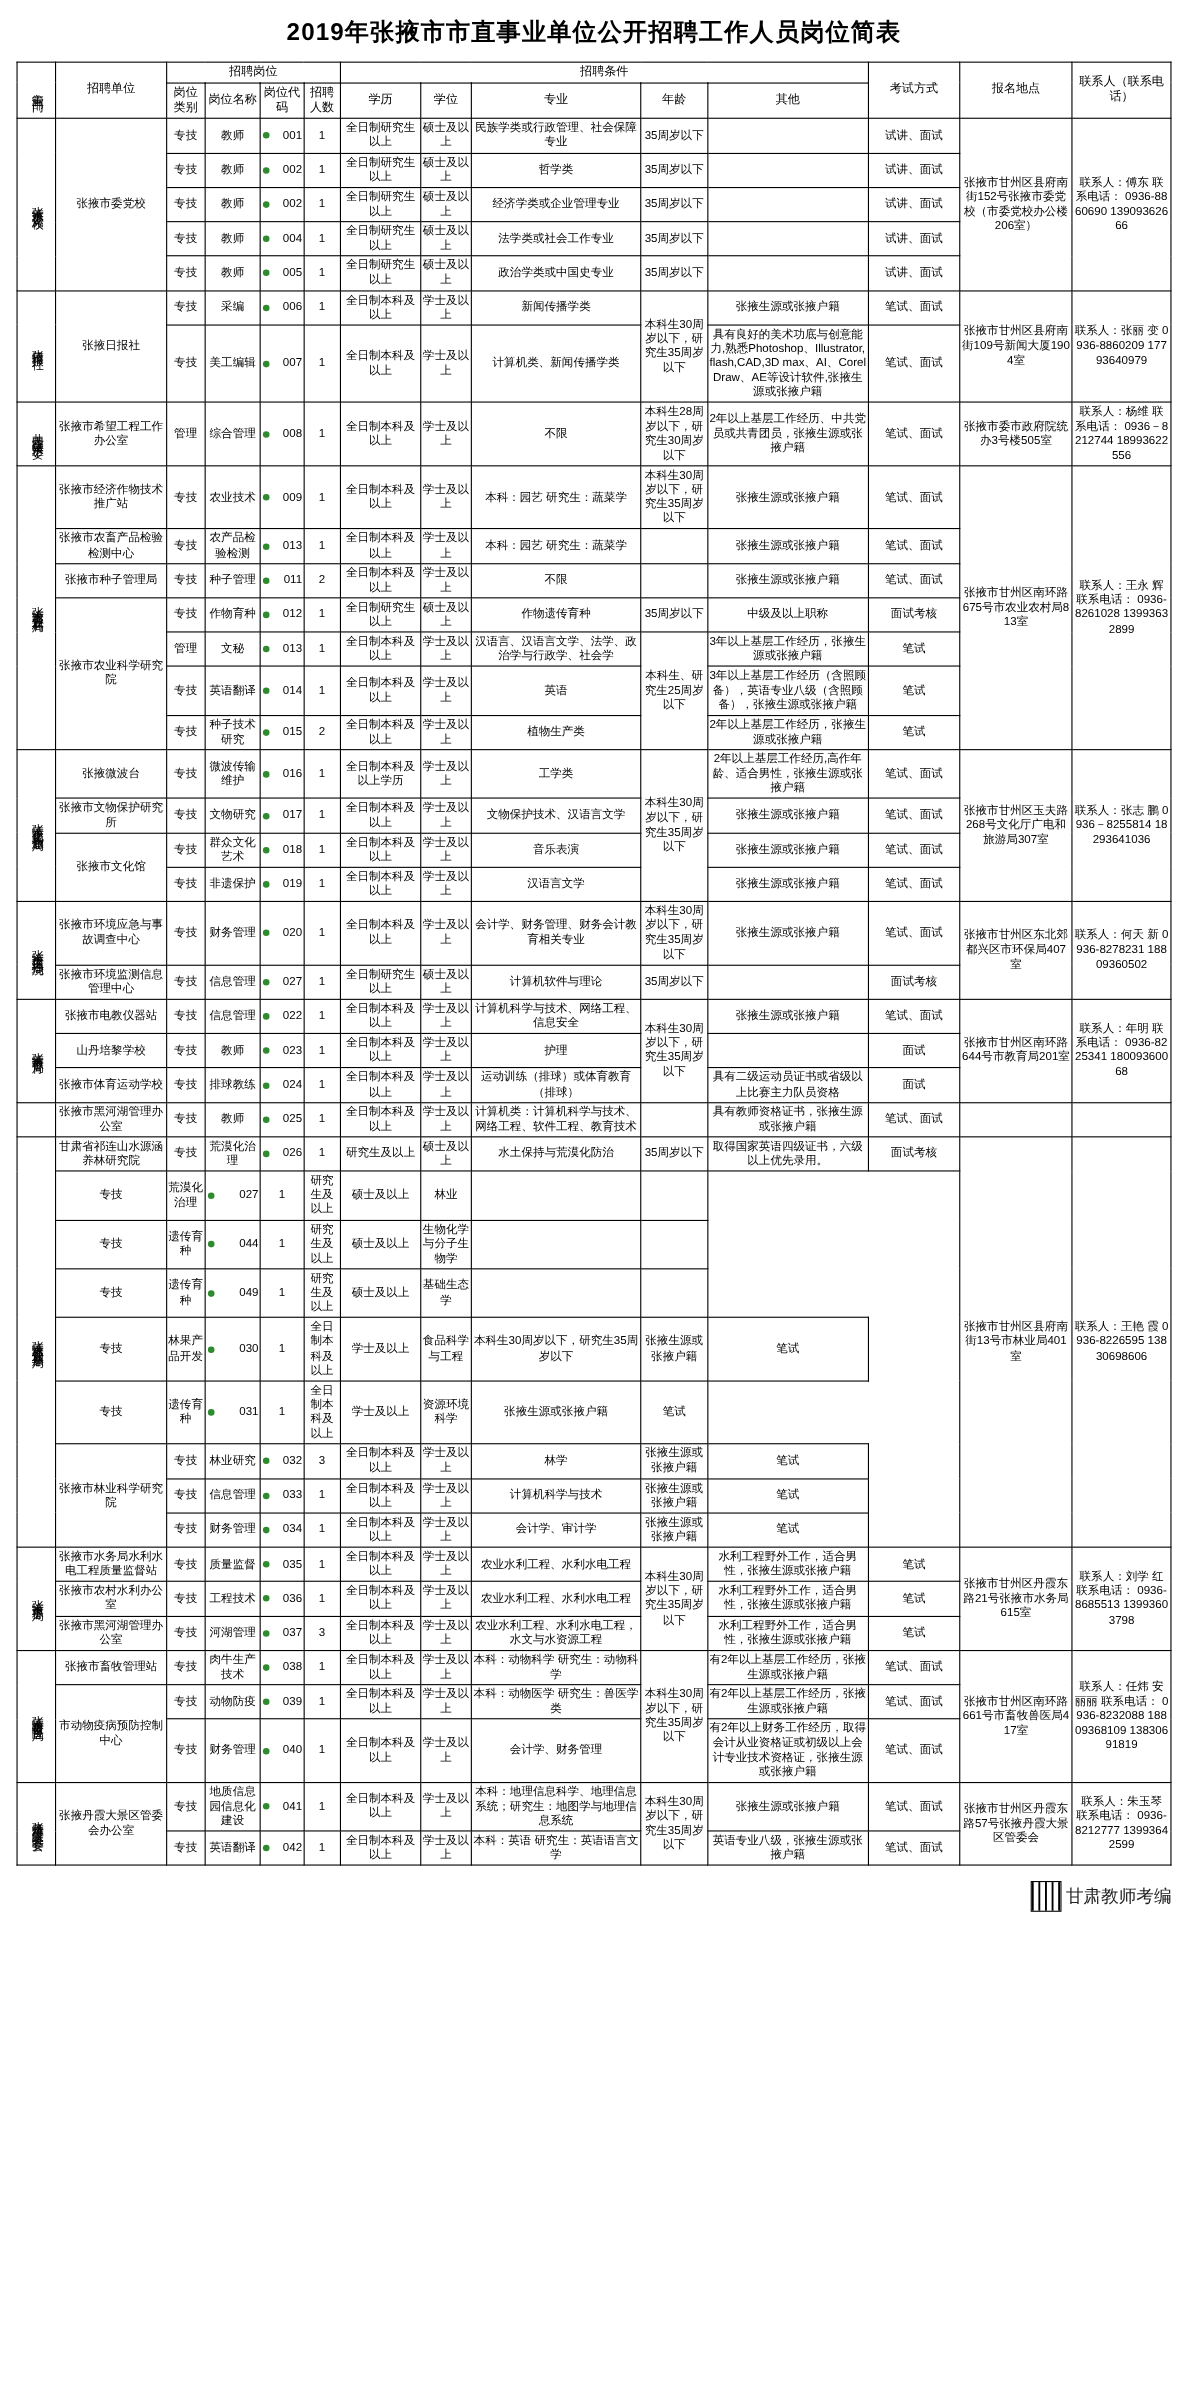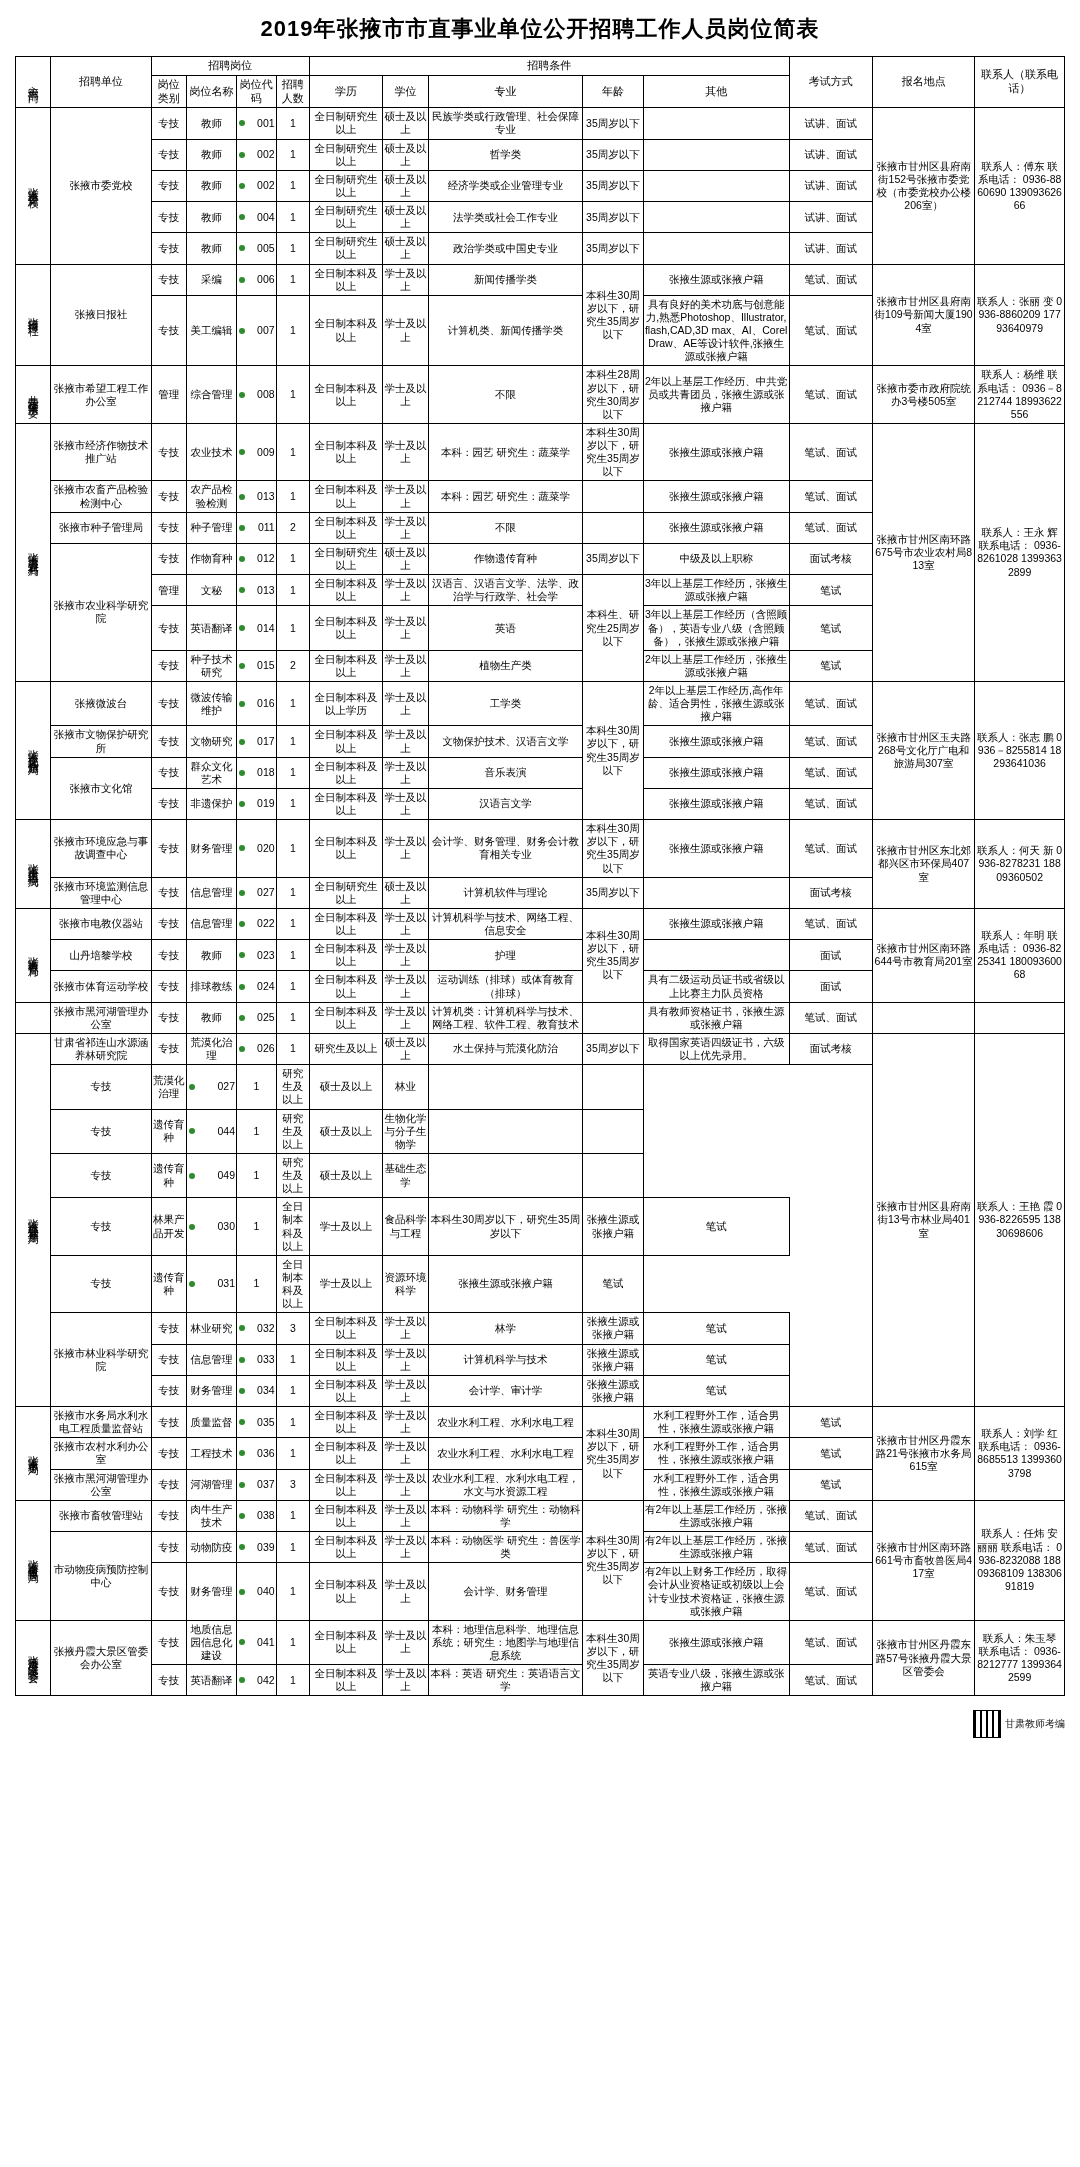--- a/index.html
+++ b/index.html
@@ -8,21 +8,21 @@
   .title{text-align:center;font-size:22px;font-weight:bold;letter-spacing:1px;padding:14px 0 12px 0;}
   table{border-collapse:collapse;width:1050px;margin:0 auto;table-layout:fixed;}
   td,th{border:1px solid #000;text-align:center;vertical-align:middle;font-size:10.5px;line-height:1.25;padding:2px 1px;word-break:break-all;}
   th{font-weight:normal;}
   .hdr{font-size:11px;}
   .vert{writing-mode:vertical-rl;text-orientation:upright;letter-spacing:2px;white-space:nowrap;line-height:1.1;}
   .dept{font-size:11px;}
   .code{position:relative;text-align:right;}
   .code .dot{position:absolute;left:2px;top:50%;transform:translateY(-50%);width:6px;height:6px;border-radius:50%;background:#2e8b2e;}
   .footer{width:1050px;margin:4px auto 0 auto;position:relative;height:40px;}
-  .wechat{position:absolute;right:0;bottom:2px;display:flex;align-items:center;gap:4px;font-size:10px;color:#222;}
+  .wechat{position:absolute;right:0;bottom:2px;display:flex;align-items:center;gap:4px;font-size:16px;color:#222;}
   .wechat .qr{width:26px;height:26px;background:
      linear-gradient(90deg,#000 2px,transparent 0) 0 0/6px 6px repeat,
      #fff;border:1px solid #000;}
 </style>
 </head>
 <body>
 
 <div id="page">
   <div class="title">2019年张掖市市直事业单位公开招聘工作人员岗位简表</div>
 

